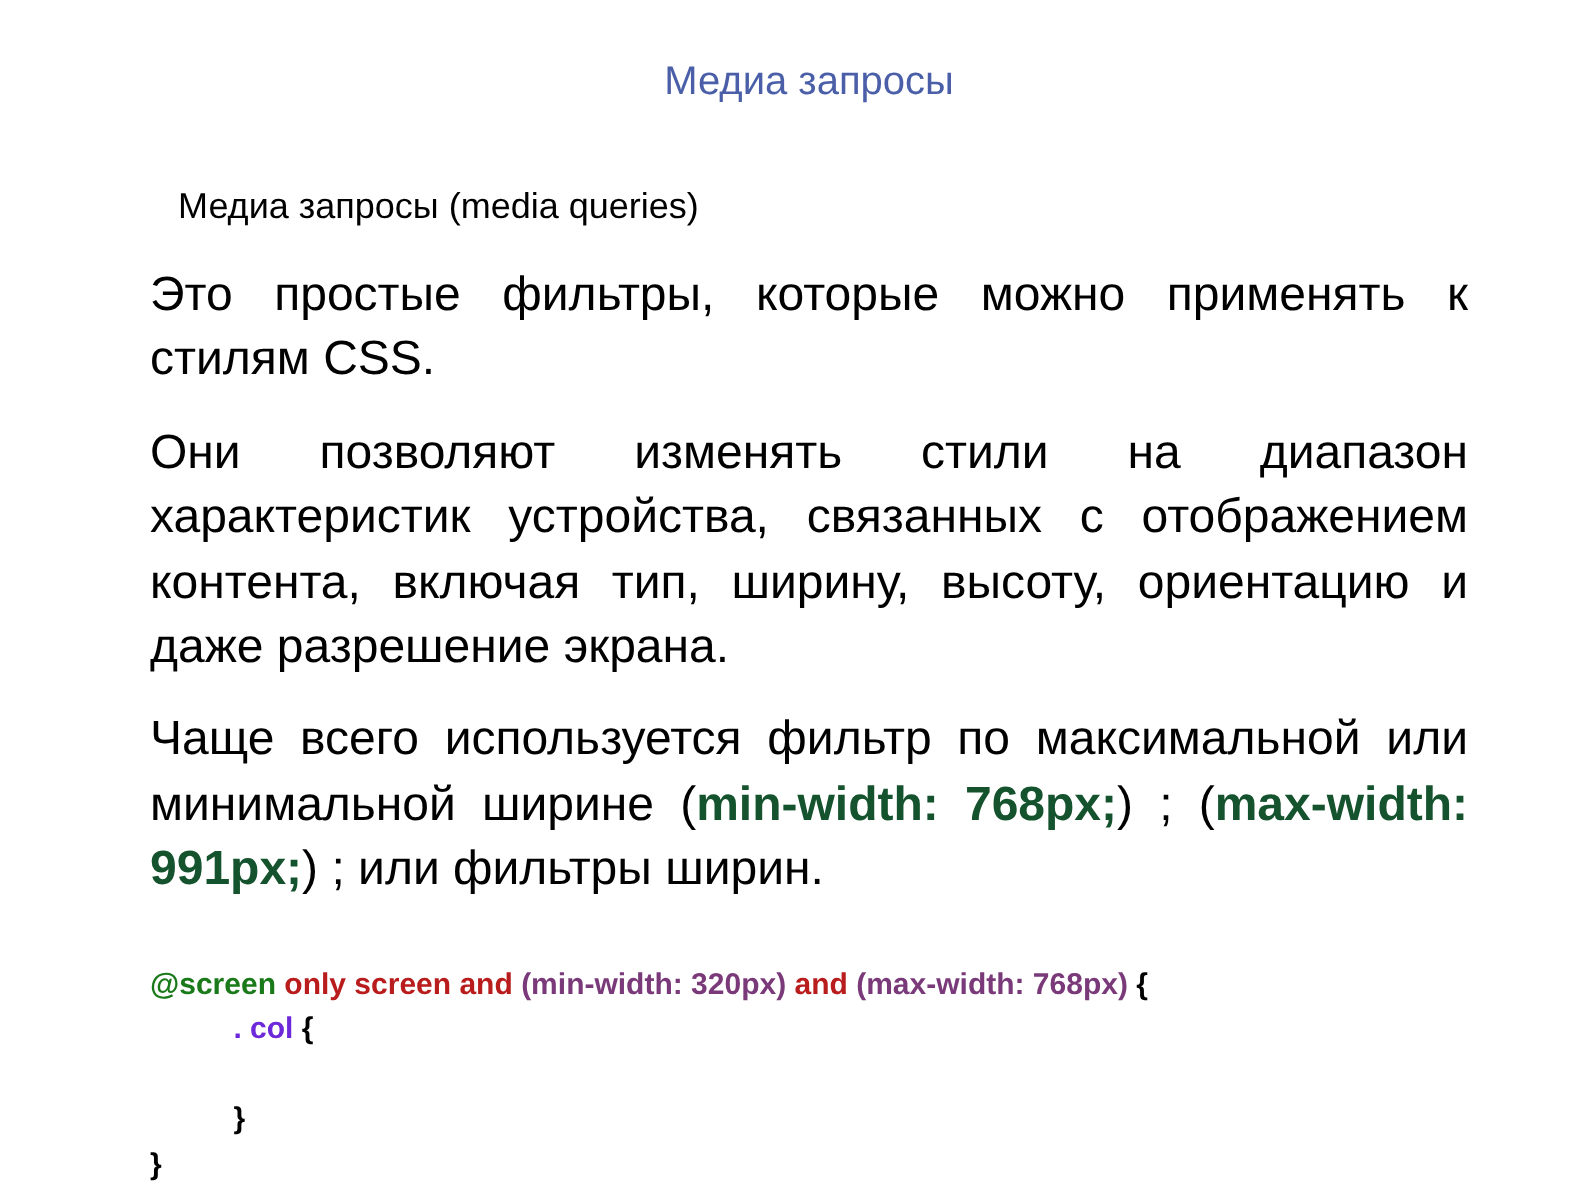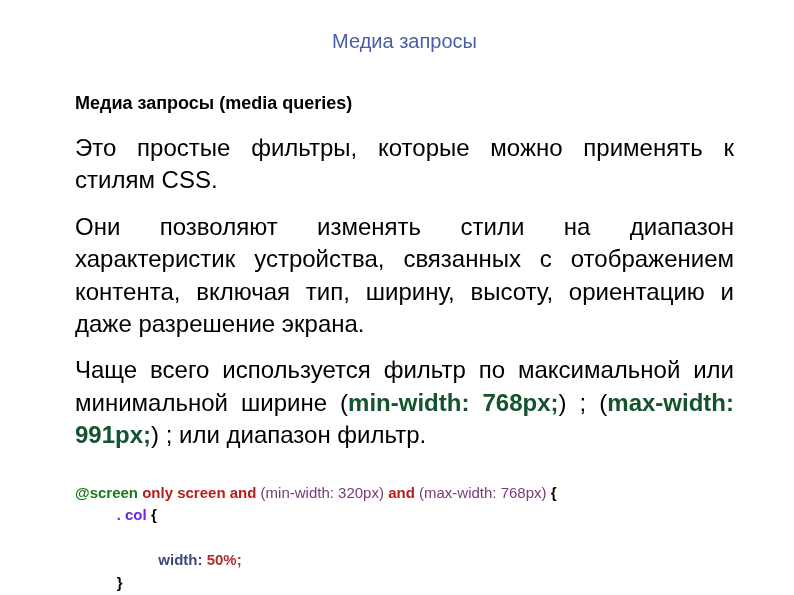--- a/index.html
+++ b/index.html
@@ -13,22 +13,23 @@
   }
   .title {
     text-align: center;
     font-size: 20px;
     font-weight: normal;
     color: #4A5FA8;
     margin-bottom: 40px;
   }
   .subtitle {
     font-size: 18px;
-    font-weight: bold;
+    font-weight: normal;
     margin-bottom: 18px;
+    margin-left: 14px;
   }
   .para {
     font-size: 24px;
     line-height: 1.35;
     margin-bottom: 14px;
     text-align: justify;
   }
   .inline-highlight {
     color: #14532d;
     font-weight: bold;
@@ -37,41 +38,40 @@
     margin-top: 30px;
     font-size: 15px;
     line-height: 1.5;
     font-family: Arial, Helvetica, sans-serif;
   }
   .code-line {
     white-space: pre;
   }
   .kw-media { color: #1a7a1a; font-weight: bold; }
   .kw-only { color: #b91c1c; font-weight: bold; }
-  .kw-cond { color: #7a3a7a; font-weight: normal; }
+  .kw-cond { color: #7a3a7a; font-weight: bold; }
   .kw-selector { color: #6d28d9; font-weight: bold; }
   .kw-prop { color: #3a4a7a; font-weight: bold; }
   .kw-val { color: #b03030; font-weight: bold; }
   .kw-brace { color: #000; font-weight: bold; }
 </style>
 </head>
 <body>
 
 <h1 class="title">Медиа запросы</h1>
 
 <div class="subtitle">Медиа запросы (media queries)</div>
 
 <p class="para">Это простые фильтры, которые можно применять к стилям CSS.</p>
 
 <p class="para">Они позволяют изменять стили на диапазон характеристик устройства, связанных с отображением контента, включая тип, ширину, высоту, ориентацию и даже разрешение экрана.</p>
 
 <p class="para">
-  <span>Чаще всего используется фильтр по максимальной или минимальной ширине (</span><span class="inline-highlight">min-width: 768px;</span><span>) ; (</span><span class="inline-highlight">max-width: 991px;</span><span>) ; или диапазон фильтр.</span>
+  <span>Чаще всего используется фильтр по максимальной или минимальной ширине (</span><span class="inline-highlight">min-width: 768px;</span><span>) ; (</span><span class="inline-highlight">max-width: 991px;</span><span>) ; или фильтры ширин.</span>
 </p>
 
 <div class="code-block">
   <div class="code-line"><span class="kw-media">@screen</span> <span class="kw-only">only screen and</span> <span class="kw-cond">(min-width: 320px)</span> <span class="kw-only">and</span> <span class="kw-cond">(max-width: 768px)</span> <span class="kw-brace">{</span></div>
   <div class="code-line">          <span class="kw-selector">. col</span> <span class="kw-brace">{</span></div>
   <div class="code-line"> </div>
-  <div class="code-line">                    <span class="kw-prop">width:</span> <span class="kw-val">50%;</span></div>
   <div class="code-line">          <span class="kw-brace">}</span></div>
   <div class="code-line"><span class="kw-brace">}</span></div>
 </div>
 
 </body></html>

